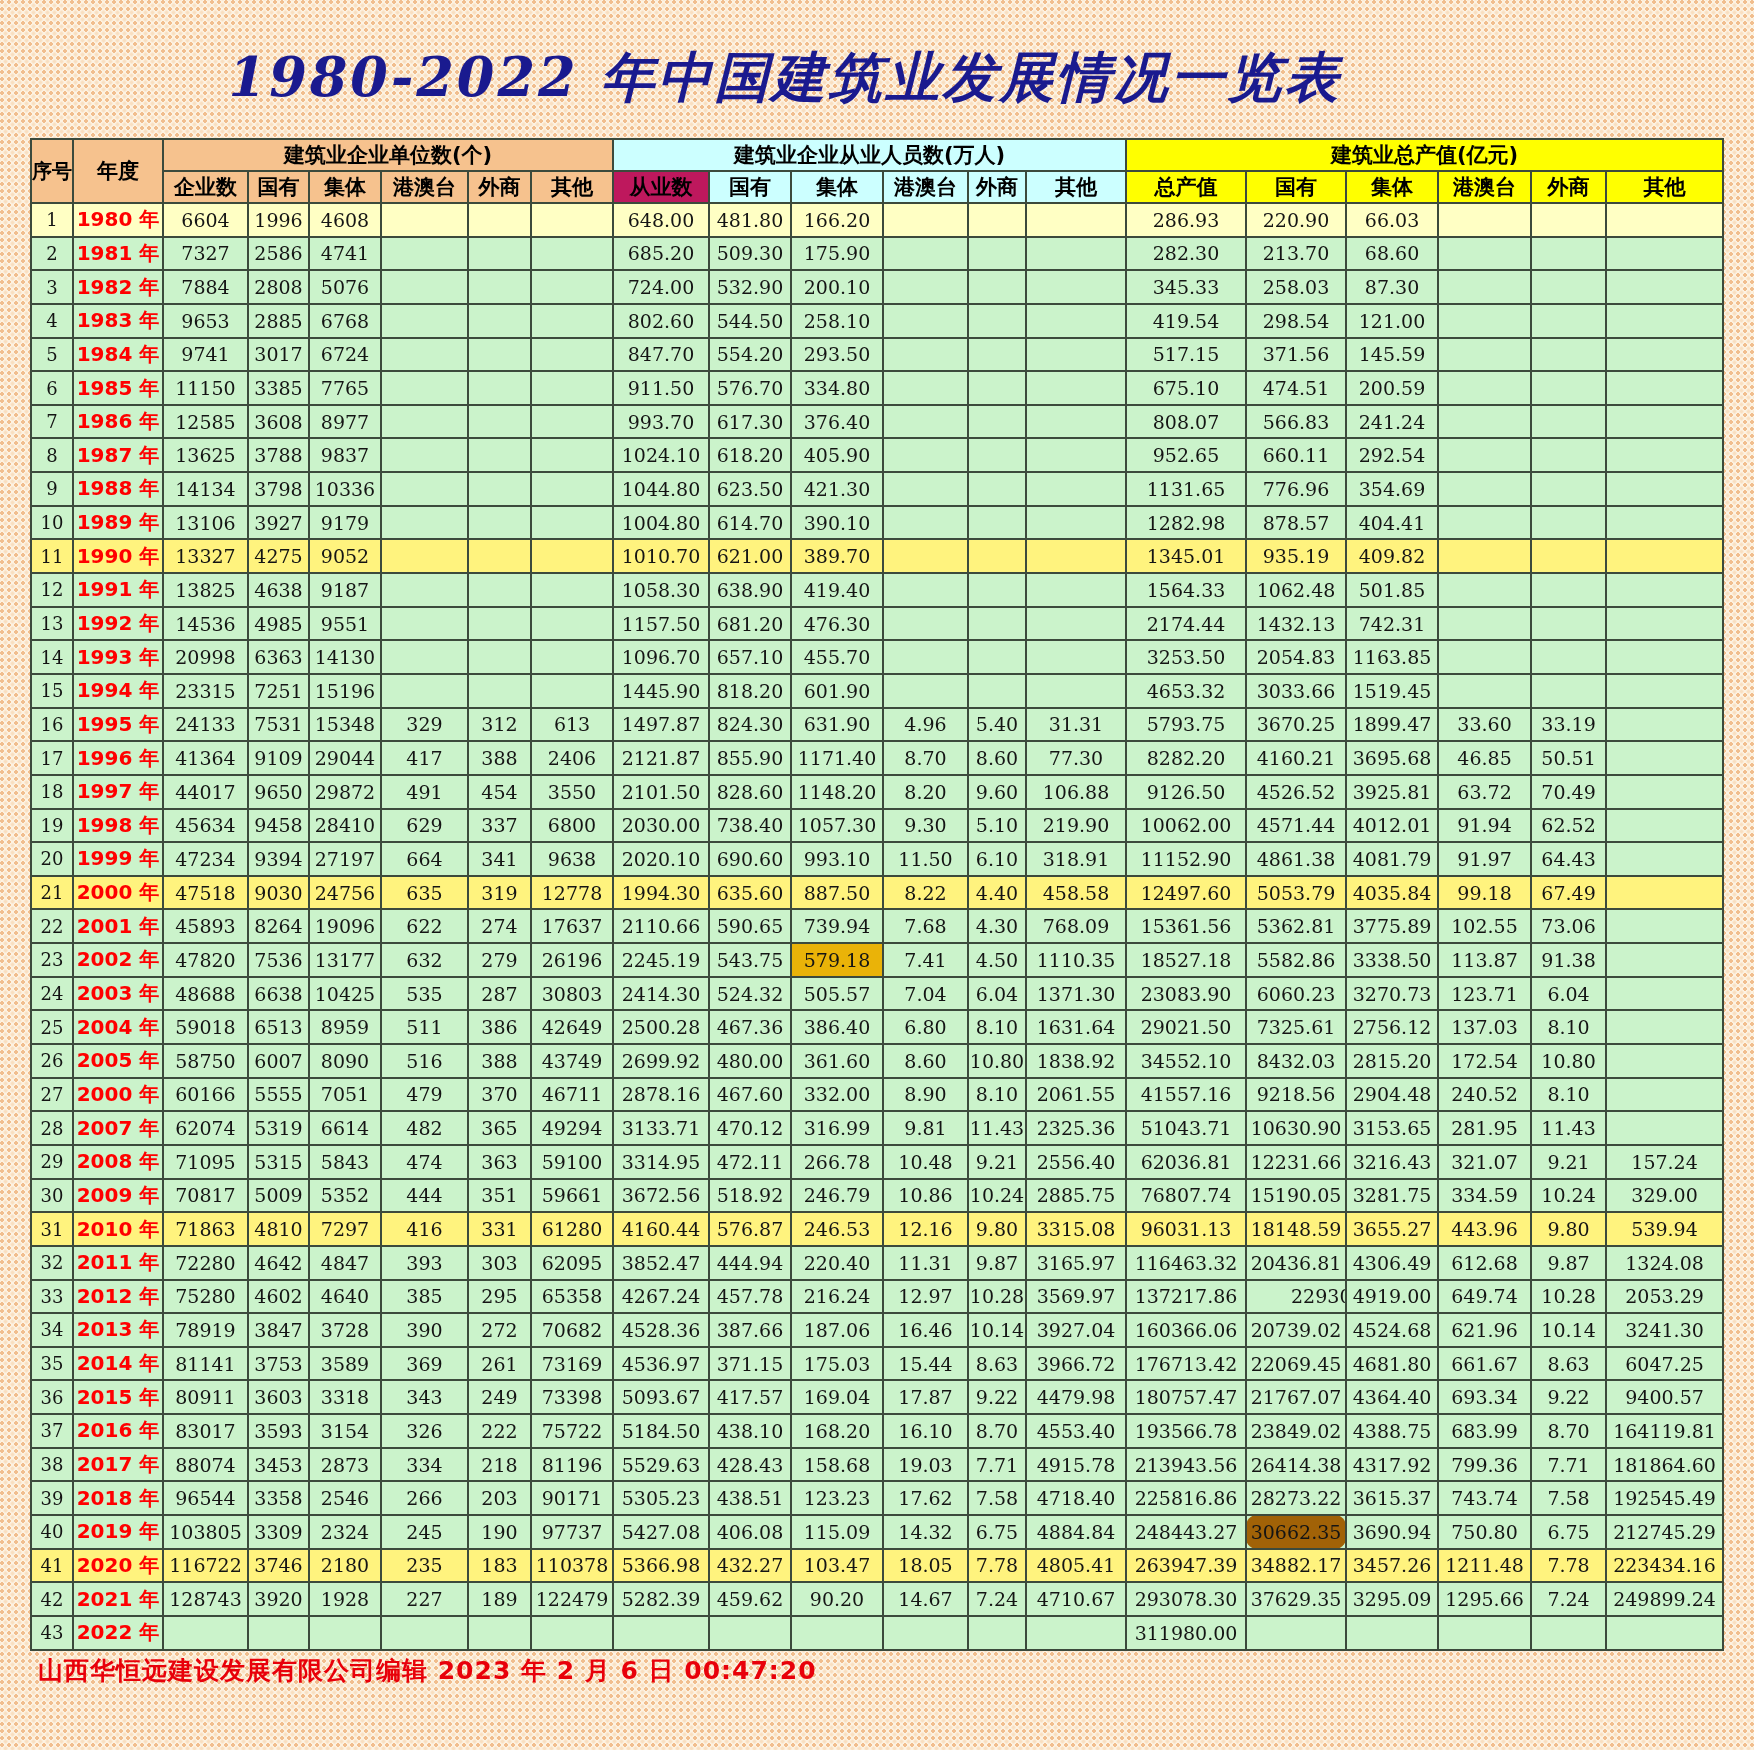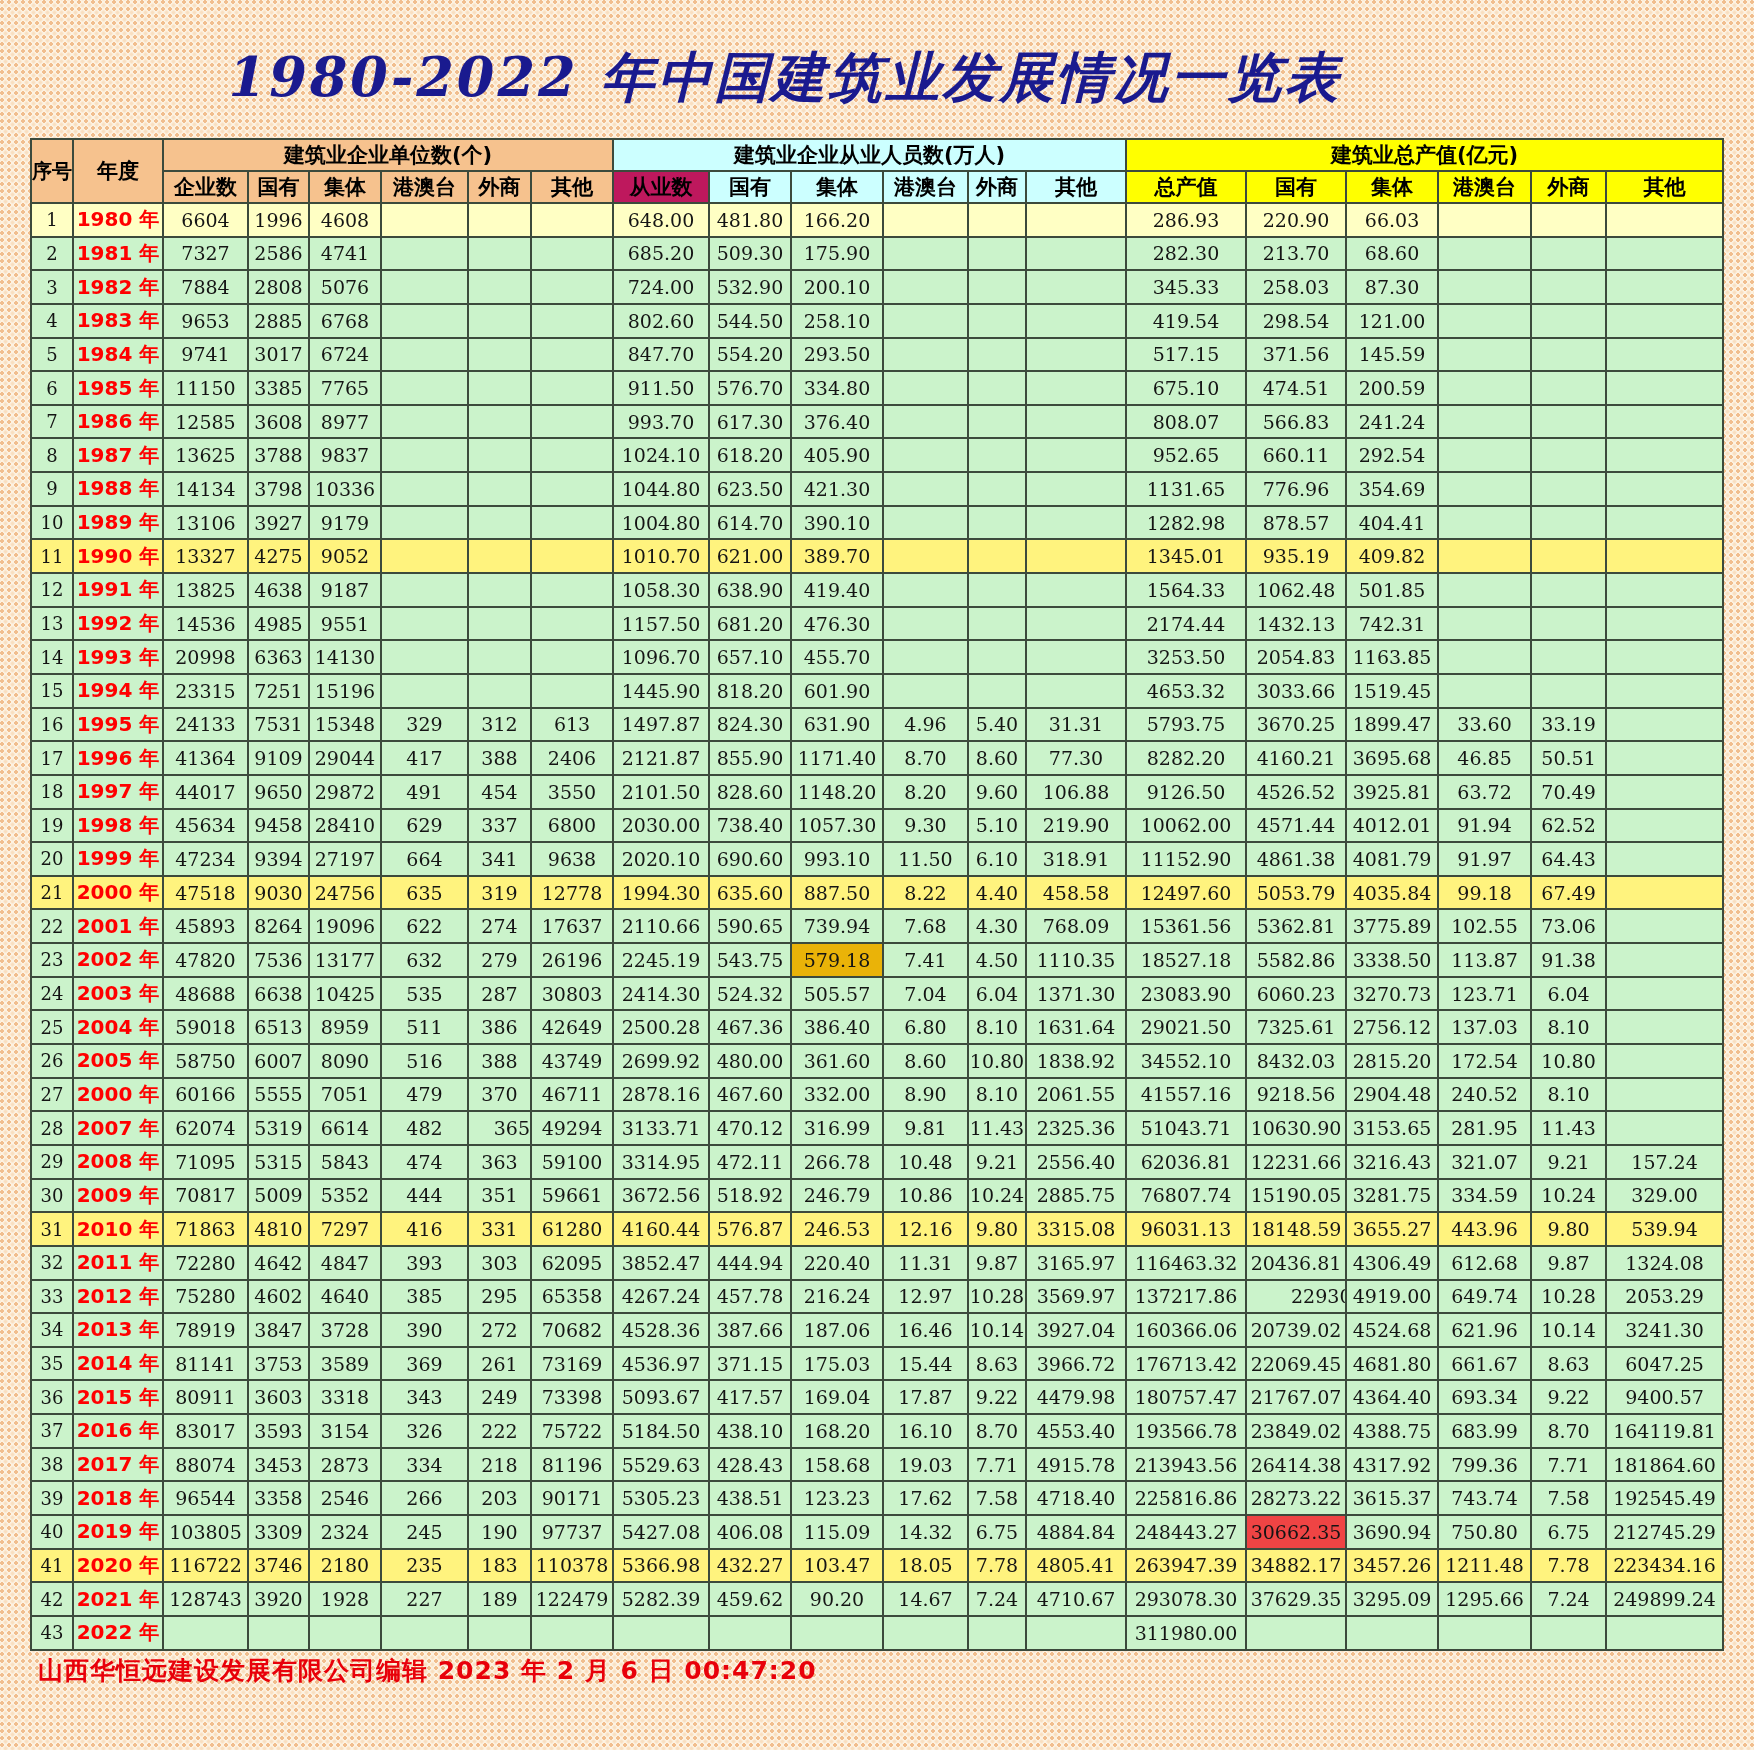--- a/index.html
+++ b/index.html
@@ -700,21 +700,21 @@
         <td class="num" style="background: rgb(203, 243, 203);">8.10</td>
         <td class="num" style="background: rgb(203, 243, 203);"></td>
       </tr>
       <tr>
         <td class="seq" style="background: rgb(203, 243, 203);">28</td>
         <td class="year" style="background: rgb(203, 243, 203);">2007 年</td>
         <td class="num" style="background: rgb(203, 243, 203);">62074</td>
         <td class="num" style="background: rgb(203, 243, 203);">5319</td>
         <td class="num" style="background: rgb(203, 243, 203);">6614</td>
         <td class="num" style="background: rgb(203, 243, 203);">482</td>
-        <td class="num" style="background: rgb(203, 243, 203); text-align: right;">365</td>
+        <td class="num" style="background: rgb(203, 243, 203);">365</td>
         <td class="num" style="background: rgb(203, 243, 203);">49294</td>
         <td class="num" style="background: rgb(203, 243, 203);">3133.71</td>
         <td class="num" style="background: rgb(203, 243, 203);">470.12</td>
         <td class="num" style="background: rgb(203, 243, 203);">316.99</td>
         <td class="num" style="background: rgb(203, 243, 203);">9.81</td>
         <td class="num" style="background: rgb(203, 243, 203);">11.43</td>
         <td class="num" style="background: rgb(203, 243, 203);">2325.36</td>
         <td class="num" style="background: rgb(203, 243, 203);">51043.71</td>
         <td class="num" style="background: rgb(203, 243, 203);">10630.90</td>
         <td class="num" style="background: rgb(203, 243, 203);">3153.65</td>
@@ -973,21 +973,21 @@
         <td class="num" style="background: rgb(203, 243, 203);">245</td>
         <td class="num" style="background: rgb(203, 243, 203);">190</td>
         <td class="num" style="background: rgb(203, 243, 203);">97737</td>
         <td class="num" style="background: rgb(203, 243, 203);">5427.08</td>
         <td class="num" style="background: rgb(203, 243, 203);">406.08</td>
         <td class="num" style="background: rgb(203, 243, 203);">115.09</td>
         <td class="num" style="background: rgb(203, 243, 203);">14.32</td>
         <td class="num" style="background: rgb(203, 243, 203);">6.75</td>
         <td class="num" style="background: rgb(203, 243, 203);">4884.84</td>
         <td class="num" style="background: rgb(203, 243, 203);">248443.27</td>
-        <td class="num" style="background: #ef4444;">30662.35</td>
+        <td class="num" style="background: #a16207; border-radius: 11px;">30662.35</td>
         <td class="num" style="background: rgb(203, 243, 203);">3690.94</td>
         <td class="num" style="background: rgb(203, 243, 203);">750.80</td>
         <td class="num" style="background: rgb(203, 243, 203);">6.75</td>
         <td class="num" style="background: rgb(203, 243, 203);">212745.29</td>
       </tr>
       <tr>
         <td class="seq" style="background: rgb(255, 243, 126);">41</td>
         <td class="year" style="background: rgb(255, 243, 126);">2020 年</td>
         <td class="num" style="background: rgb(255, 243, 126);">116722</td>
         <td class="num" style="background: rgb(255, 243, 126);">3746</td>

